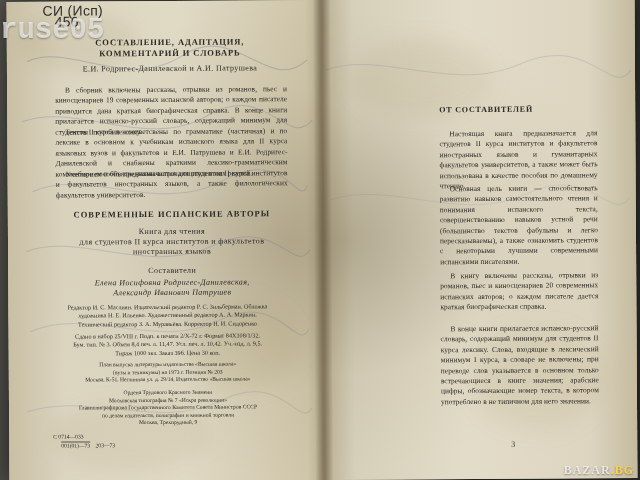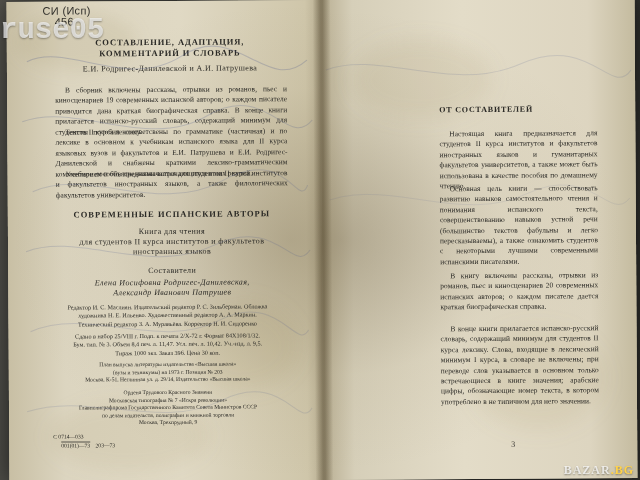--- a/index.html
+++ b/index.html
@@ -77,21 +77,21 @@
   .txt {
     position: absolute;
     color: #2b2a26;
     font-family: "Liberation Serif", serif;
   }
   .stamp {
     position: absolute;
     left: 36px;
     top: 4px;
     color: #2f2e2a;
-    font-size: 11px;
+    font-size: 14px;
     line-height: 11px;
     letter-spacing: 0.3px;
     font-family: "Liberation Sans", sans-serif;
   }
   .stamp .n { margin-left: 12px; }
 
   .hdr {
     text-align: center;
     font-size: 8.5px;
     line-height: 11px;

